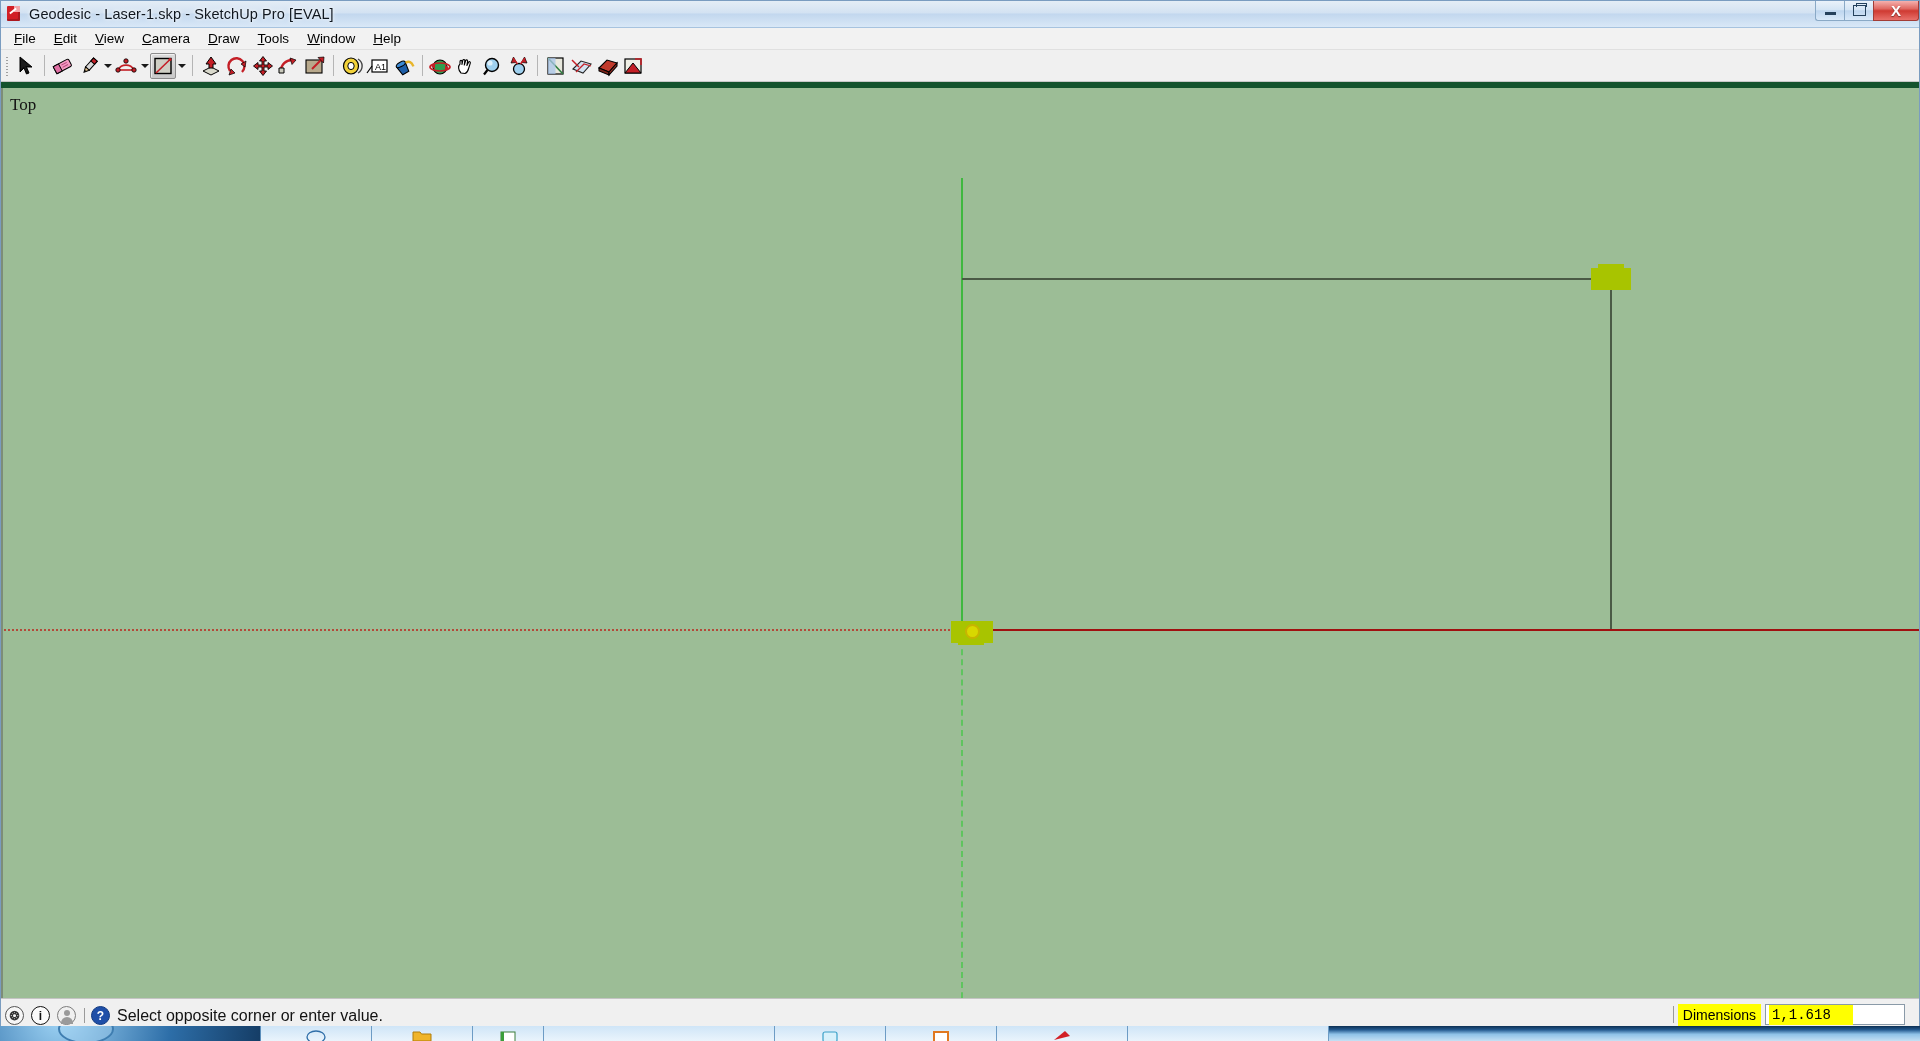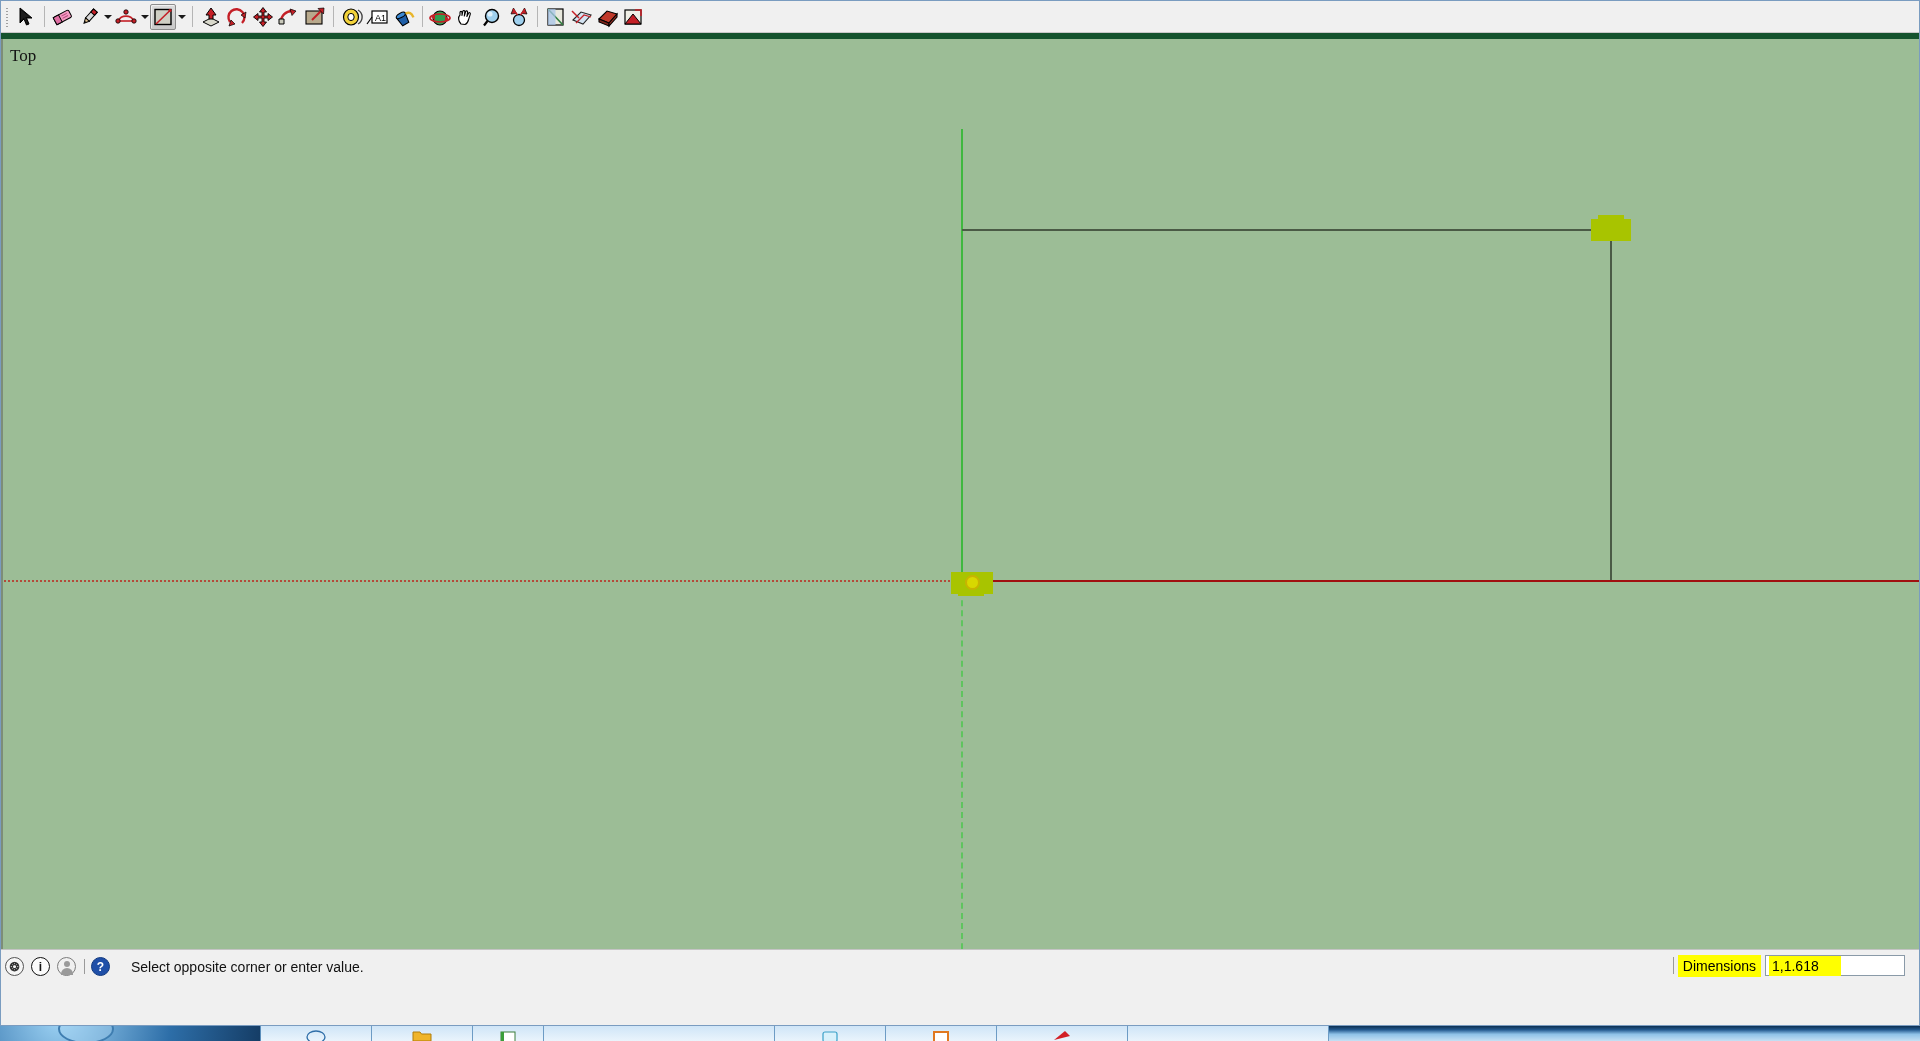--- a/index.html
+++ b/index.html
@@ -211,36 +211,37 @@
   .sb-icon.person:before {
     content:""; position:absolute; left:5.5px; top:2.5px; width:6px; height:6px;
     border-radius:50%; background:#9a9a9a;
   }
   .sb-icon.person:after {
     content:""; position:absolute; left:2.5px; top:9.5px; width:12px; height:7px;
     border-radius: 6px 6px 0 0; background:#9a9a9a;
   }
   .sb-icon.help { background: #1f4fa8; border: 1.8px solid #123a80; color: #fff; }
   .sb-divider { width: 1px; height: 15px; background: #9a9a9a; margin: 0 6px 0 1px; }
-  .status-text { font-size: 14px; color: #111; margin-left: 14px; }
+  .status-text { font-size: 16px; color: #111; }
 
   .dim-area {
     position: absolute; right: 14px; top: 3px;
     display: flex; align-items: center; height: 25px;
   }
   .dim-sep { width: 1px; height: 17px; background: #9a9a9a; margin-right: 4px; }
   .dim-label {
     font-size: 14px; color: #000; background: #ffff00;
     padding: 3px 5px 3px 5px; white-space: nowrap;
   }
   .dim-field {
     width: 140px; height: 21px; box-sizing: border-box;
     border: 1px solid #8a9aa8; background: #fff;
     margin-left: 4px; display: flex; align-items: center;
     padding-left: 3px;
+    font-family: Liberation Mono, monospace;
   }
   .dim-value {
     font-size: 14px; color: #000; background: #ffff00;
     padding: 2px 22px 2px 3px; white-space: nowrap;
   }
 
   
   .taskbar {
     position: absolute; left: 0; bottom: 0; width: 1920px; height: 15px;
     background: linear-gradient(to bottom,#0c2f52 0%, #23598f 25%, #8fc2e8 55%, #c5e0f4 100%);
@@ -269,21 +270,51 @@
 </head>
 <body>
 
 <div id="app">
 
   <div class="desktop"></div>
   <div class="desktop-blur"></div>
 
   <div class="window">
 
-
+    <div class="titlebar">
+      <div class="title-icon">
+        <div class="su-doc"></div>
+          <div class="su-fold"></div>
+          <div class="su-pencil"></div>
+      </div>
+      <div class="title-text">Geodesic - Laser-1.skp - SketchUp Pro [EVAL]</div>
+
+      <div class="win-buttons">
+        <div class="win-btn min">
+          <div class="glyph-min"></div>
+        </div>
+        <div class="win-btn max">
+          <div class="glyph-max"></div>
+        </div>
+        <div class="win-btn close">
+          <span class="glyph-close">X</span>
+        </div>
+      </div>
+    </div>
+
+    <div class="menubar">
+      <div class="menu-item"><u>F</u>ile</div>
+      <div class="menu-item"><u>E</u>dit</div>
+      <div class="menu-item"><u>V</u>iew</div>
+      <div class="menu-item"><u>C</u>amera</div>
+      <div class="menu-item"><u>D</u>raw</div>
+      <div class="menu-item"><u>T</u>ools</div>
+      <div class="menu-item"><u>W</u>indow</div>
+      <div class="menu-item"><u>H</u>elp</div>
+    </div>
 
     <div class="toolbar">
       <div class="grip"></div>
 
       <div class="tbtn">
         <svg width="22" height="22" viewBox="0 0 22 22">
           <path d="M5 2 L5 17 L9 13 L11.5 19 L14 18 L11.5 12 L17 12 Z" fill="#0b0b0b" stroke="#000" stroke-width="1"></path>
           <path d="M6 4 L6 14.5 L9 11.5 L11.6 17.6 L12.7 17.2 L10.2 11 L14.6 11 Z" fill="#1c1c1c"></path>
         </svg>
       </div>

